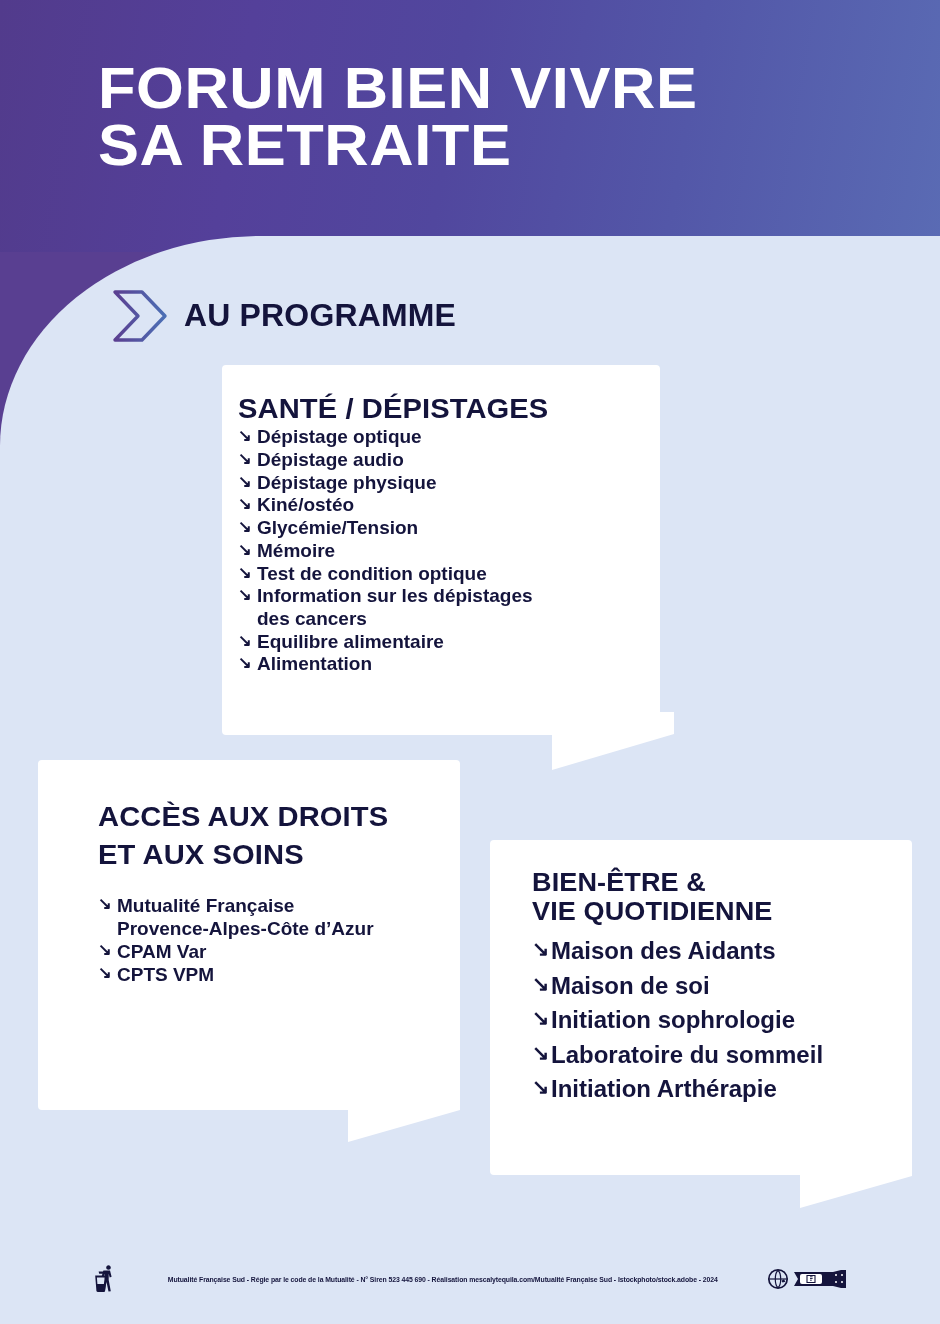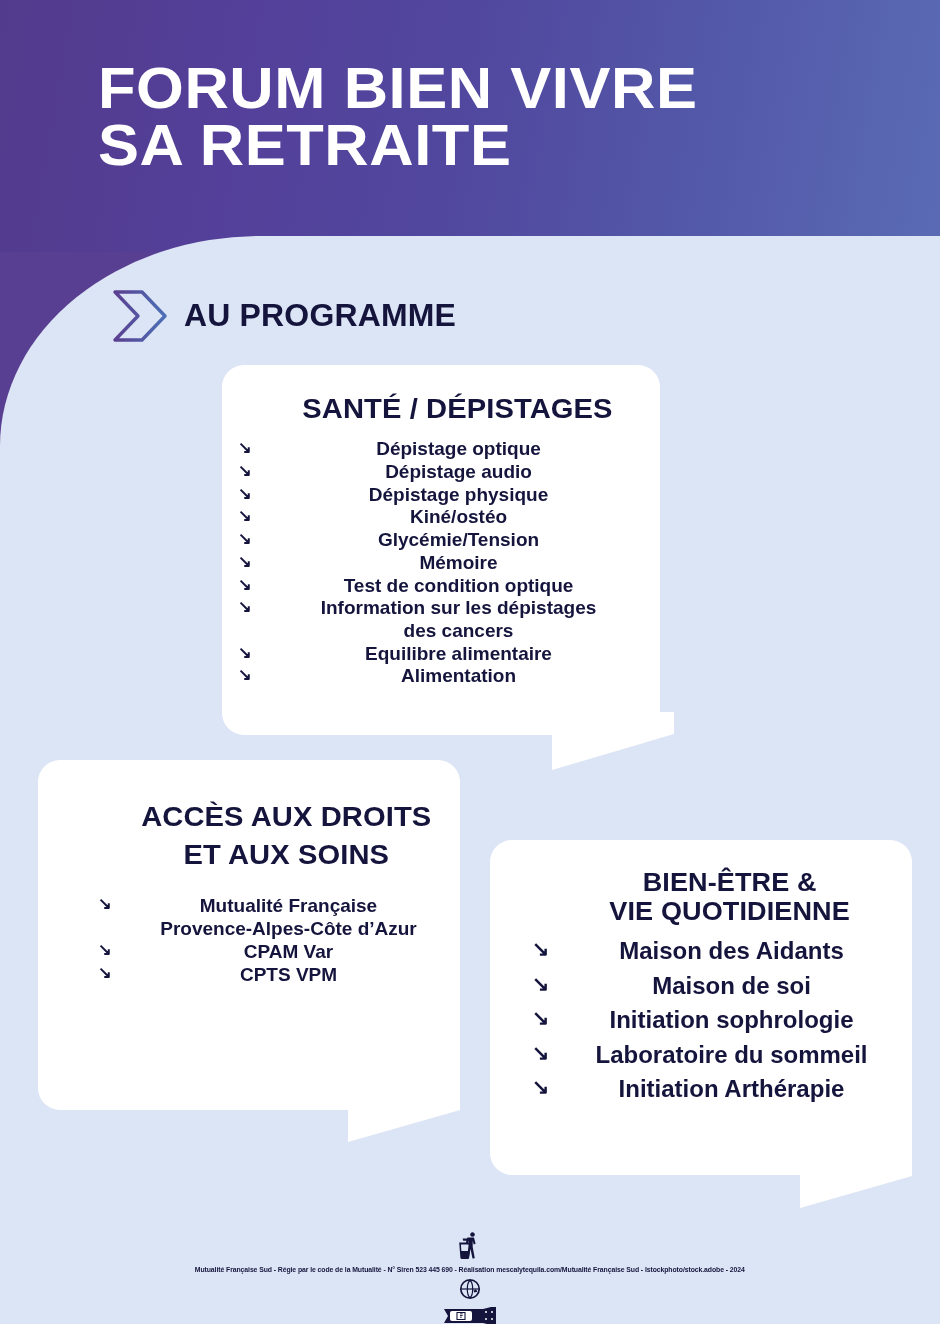--- a/index.html
+++ b/index.html
@@ -87,22 +87,21 @@
     text-transform: uppercase;
     transform: scaleX(1.03);
     transform-origin: left center;
     white-space: nowrap;
   }
 
   
   .bubble {
     position: absolute;
     background: #FFFFFF;
-    border-radius: 22px;
-    text-align: center;
+    border-radius: 4px;
   }
   .bubble .tail {
     position: absolute;
     display: block;
     overflow: visible;
   }
 
   .card-title {
     color: #14143C;
     font-family: "Liberation Sans", sans-serif;
@@ -134,21 +133,21 @@
     font-weight: 700;
     font-size: 0.86em;
   }
 
   
   #card-sante {
     left: 222px; top: 365px;
     width: 438px; height: 370px;
   }
   #card-sante .card-title { font-size: 28px; margin: 28px 0 0 16px; }
-  #card-sante ul.bullets { margin: 14px 0 0 16px; font-size: 19px; line-height: 1.195; }
+  #card-sante ul.bullets { margin: 2px 0 0 16px; font-size: 19px; line-height: 1.195; }
 
   
   #card-droits {
     left: 38px; top: 760px;
     width: 422px; height: 350px; padding-left: 32px;
   }
   #card-droits .card-title { font-size: 28px; margin: 38px 0 0 28px; line-height: 1.35; }
   #card-droits ul.bullets { margin: 20px 0 0 28px; font-size: 19px; line-height: 1.22; }
 
   
@@ -163,21 +162,20 @@
   .footer {
     position: absolute;
     left: 0;
     top: 1255px;
     width: 940px;
     height: 48px;
     display: flex;
     align-items: center;
     justify-content: center;
     gap: 4px;
-    flex-direction: column;
   }
   .footer-legal {
     color: #14143C;
     font-family: "Liberation Sans", sans-serif;
     font-weight: 700;
     font-size: 8px;
     letter-spacing: -0.1px;
     transform: scaleX(0.86);
     transform-origin: center;
     white-space: nowrap;

